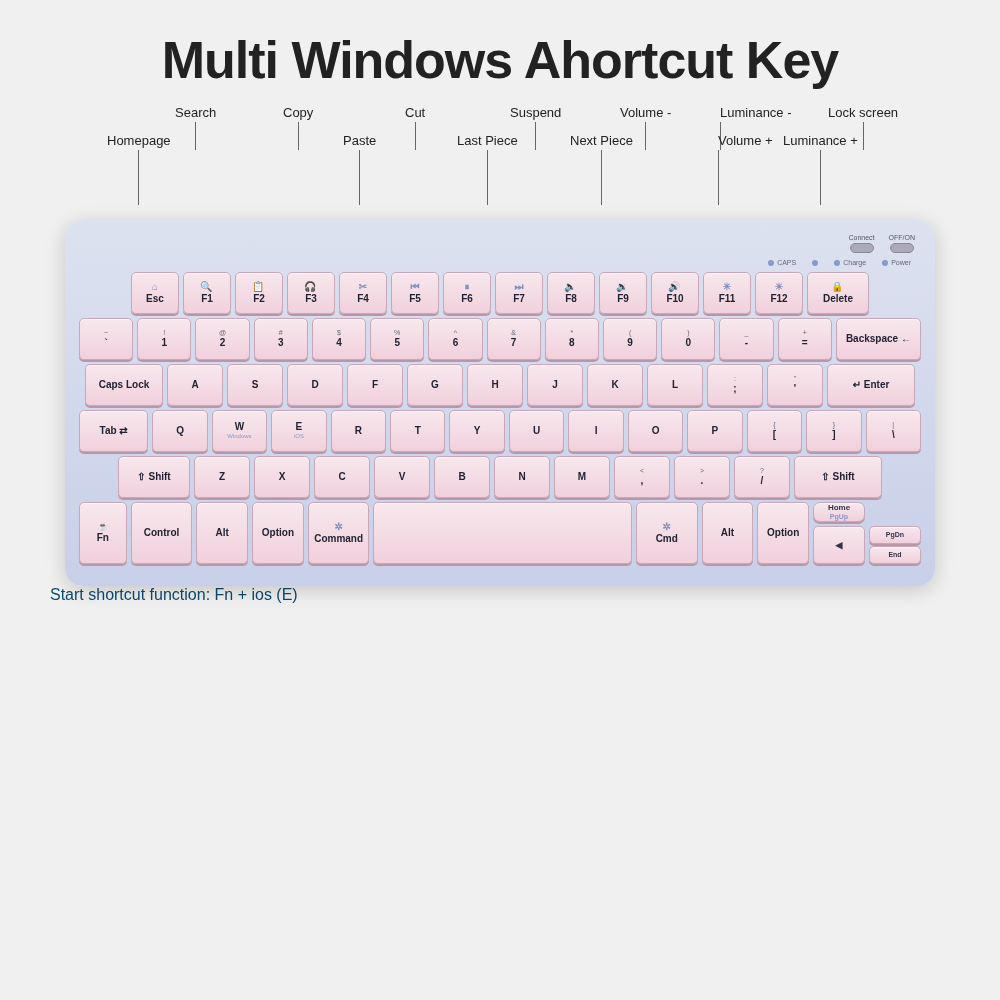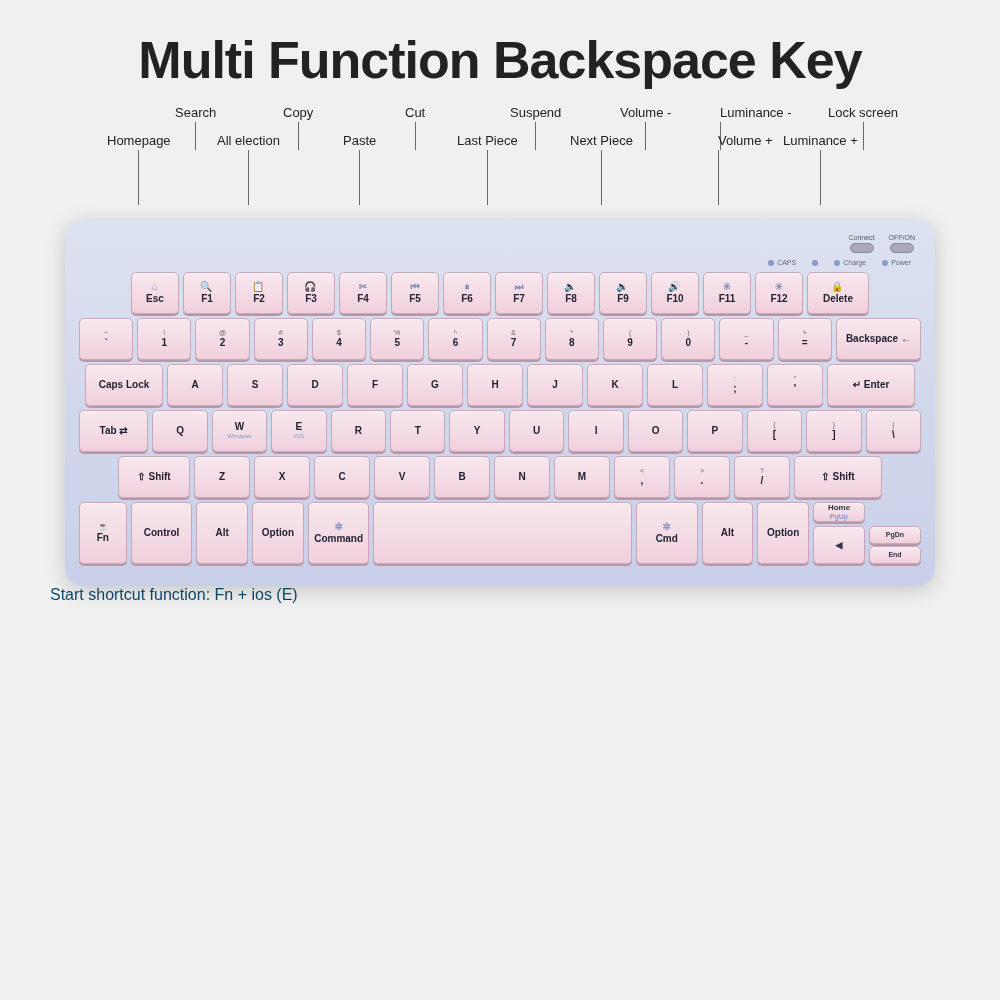--- a/index.html
+++ b/index.html
@@ -103,21 +103,21 @@
     .k-shift-r { width: 88px; }
     .k-backspace { width: 88px; }
     .k-space { width: 260px; }
     .k-fn-key { width: 48px; }
     .k-ctrl { width: 62px; }
     .k-alt { width: 52px; }
     .k-opt { width: 52px; }
     .k-cmd { width: 62px; }
     .k-cmd2 { width: 62px; }
     .k-arr { width: 48px; }
-    .k-pgup { width: 56px; }
+    .k-pgup { width: 56px; border-radius: 7px; }
 
     .keyboard-icon {
       font-size: 10px;
       color: #8090bb;
     }
 
     .footer-text {
       font-size: 16px;
       color: #0c4a6e;
       align-self: flex-start;
@@ -148,21 +148,21 @@
 
     .ann-text {
       white-space: nowrap;
     }
   </style>
 </head>
 <body>
 
 <div class="page-container">
 
-  <h1 class="title">Multi Function Backspace Key</h1>
+  <h1 class="title">Multi Windows Ahortcut Key</h1>
 
   <div class="annotation-area" style="position:relative; width:870px; height:115px; margin-top:5px;">
 
     <div class="ann-label" style="left:110px; top:0; align-items:center;text-align:right;">
       <span class="ann-text">Search</span>
       <div class="ann-line" style="height:28px; margin-top:2px;"></div>
     </div>
 
     <div class="ann-label" style="left:218px; top:0; align-items:center;">
       <span class="ann-text">Copy</span>
@@ -192,24 +192,20 @@
     <div class="ann-label" style="left:763px; top:0; ">
       <span class="ann-text">Lock screen</span>
       <div class="ann-line" style="height:28px; margin-top:2px;"></div>
     </div>
 
     <div class="ann-label" style="left:42px; top:28px; align-items:center;">
       <span class="ann-text">Homepage</span>
       <div class="ann-line" style="height:55px; margin-top:2px;"></div>
     </div>
 
-    <div class="ann-label" style="left:152px; top:28px; align-items:center;">
-      <span class="ann-text">All election</span>
-      <div class="ann-line" style="height:55px; margin-top:2px;"></div>
-    </div>
 
     <div class="ann-label" style="left:278px; top:28px; align-items:center;">
       <span class="ann-text">Paste</span>
       <div class="ann-line" style="height:55px; margin-top:2px;"></div>
     </div>
 
     <div class="ann-label" style="left:392px; top:28px; align-items:center;">
       <span class="ann-text">Last Piece</span>
       <div class="ann-line" style="height:55px; margin-top:2px;"></div>
     </div>

